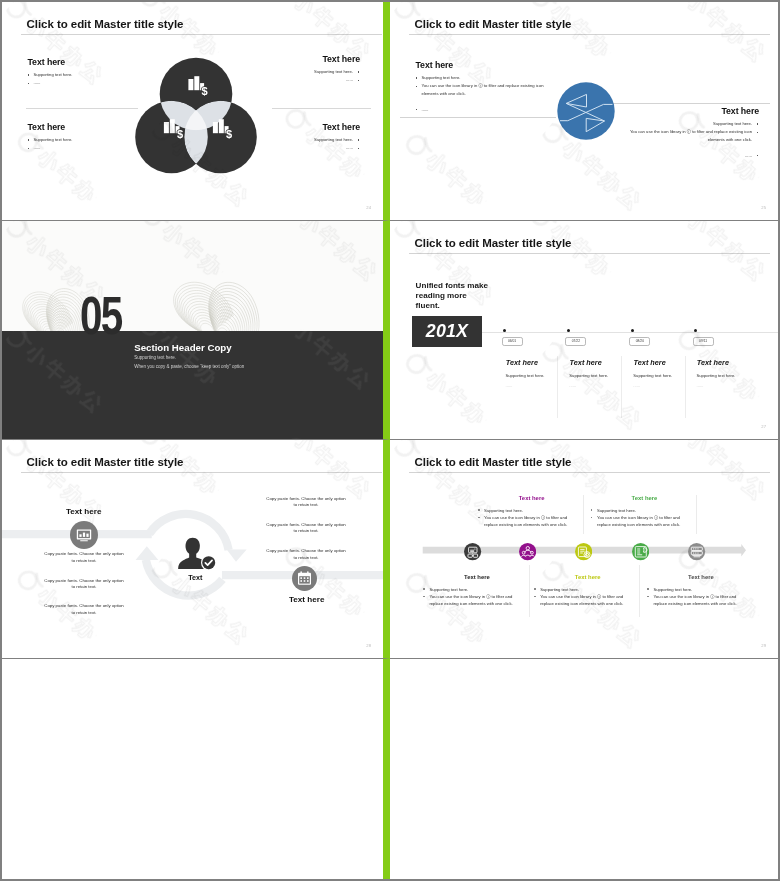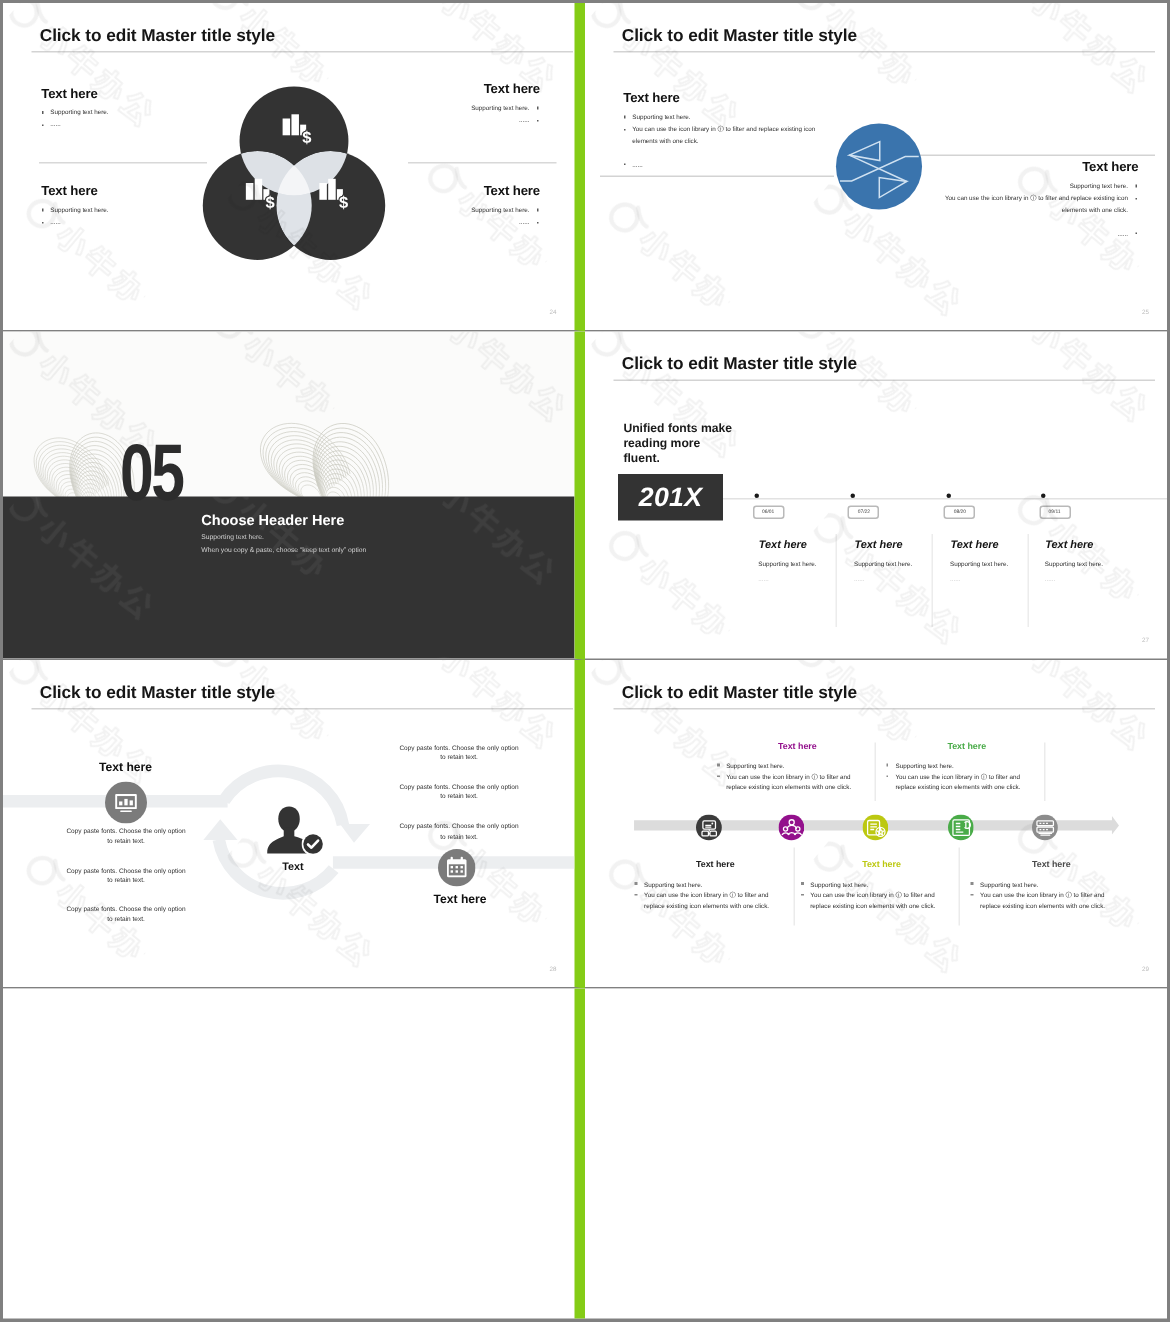--- a/index.html
+++ b/index.html
@@ -367,21 +367,21 @@
         </svg>
     <div class="s3band" data-name="dark-band">
       <svg class="wm" data-name="watermark" viewBox="0 0 388 111" preserveAspectRatio="none">
             <rect x="0" y="0" width="388" height="111" fill="url(#wmpatD)"></rect>
           </svg>
     </div>
     <svg class="wm wmtop" data-name="watermark" viewBox="0 0 388 109" preserveAspectRatio="none">
           <rect x="0" y="0" width="388" height="109" fill="url(#wmpat)"></rect>
         </svg>
     <div class="s3num" data-name="section-number">05</div>
-    <div class="s3head" data-name="section-heading">Choose Header Here</div>
+    <div class="s3head" data-name="section-heading">Section Header Copy</div>
     <div class="s3sub s3sub1" data-name="section-sub-1">Supporting text here.</div>
     <div class="s3sub s3sub2" data-name="section-sub-2">When you copy &amp; paste, choose “keep text only” option</div>
   </div>
     </div>
   <div class="slide" data-name="slide-timeline">
       <div class="inner" id="s4">
     <svg class="wm" data-name="watermark" viewBox="0 0 388 219" preserveAspectRatio="none">
           <rect x="0" y="0" width="388" height="219" fill="url(#wmpat)"></rect>
         </svg>
     <div class="title" data-name="page-title">Click to edit Master title style</div>

